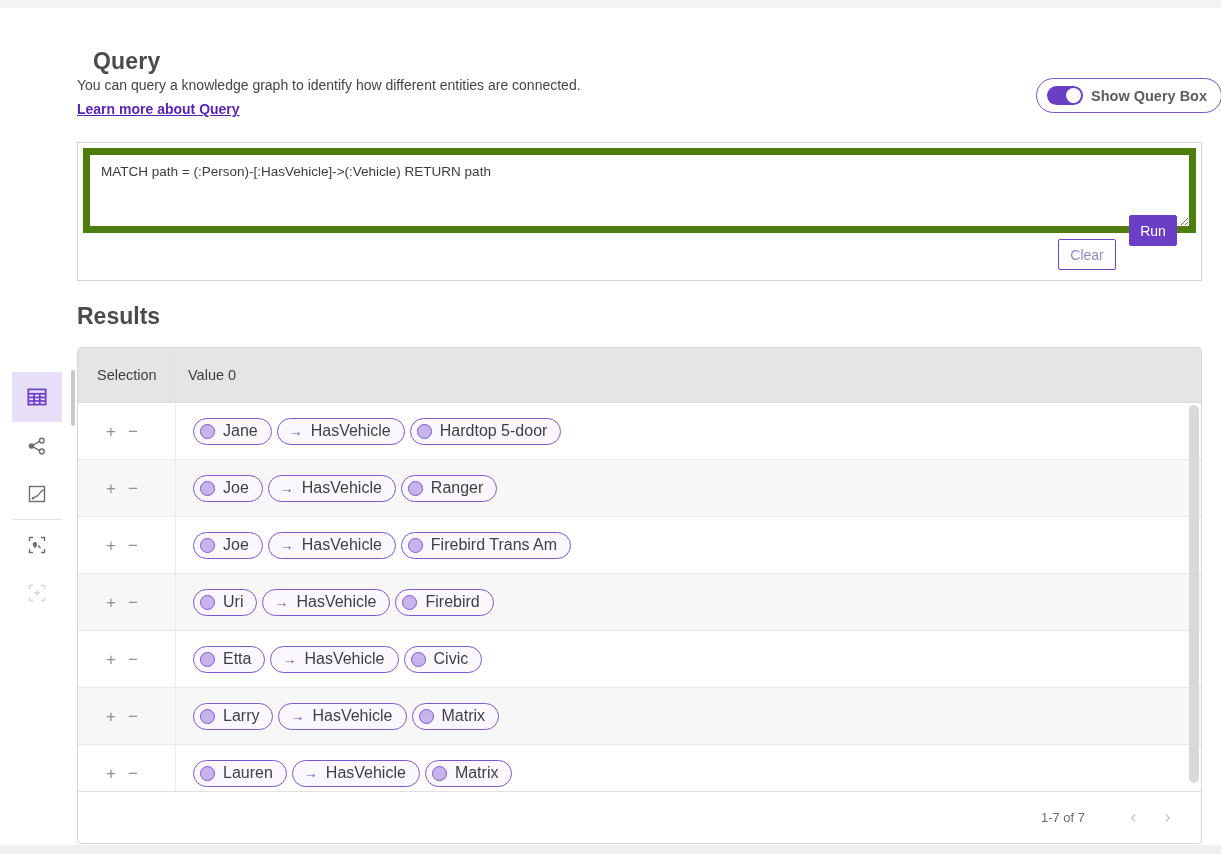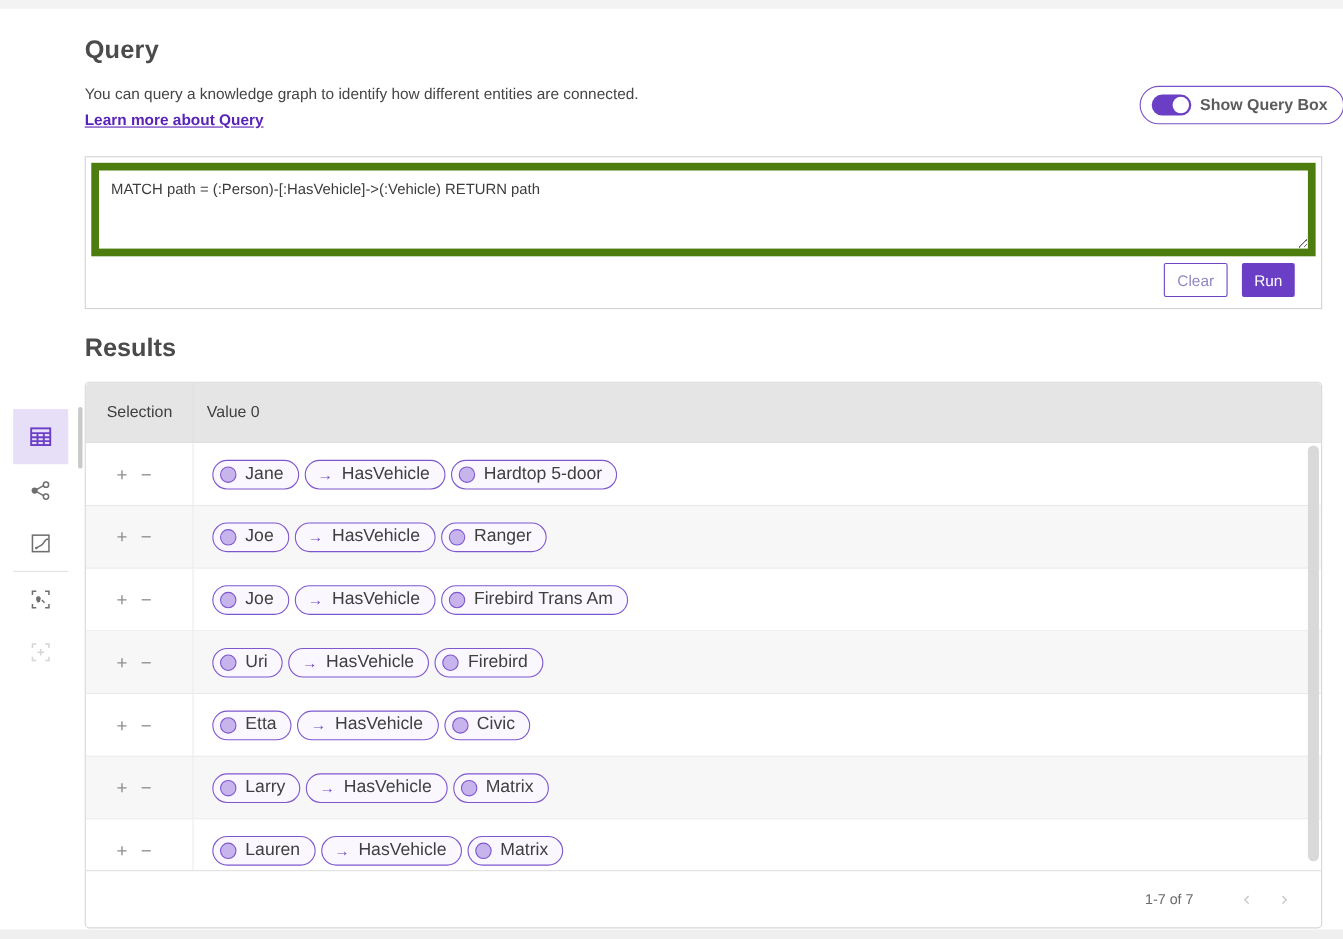--- a/index.html
+++ b/index.html
@@ -5,21 +5,21 @@
   * { box-sizing: border-box; }
   html,body { margin:0; padding:0; }
   body {
     width:1221px; height:854px; position:relative; overflow:hidden;
     background:#ffffff; font-family:"Liberation Sans", sans-serif; color:#454545;
   }
   .top-strip { position:absolute; top:0; left:0; width:100%; height:8px; background:#f3f3f3; }
   .bottom-strip { position:absolute; top:845px; left:0; width:100%; height:9px; background:#efefef; }
 
   
-  .page-title { position:absolute; left:77px; top:32px; margin:0; font-size:23px; font-weight:700; color:#4b4b4b; letter-spacing:.2px; }
+  .page-title { position:absolute; left:77px; top:32px; margin:16px; font-size:23px; font-weight:700; color:#4b4b4b; letter-spacing:.2px; }
   .page-desc  { position:absolute; left:77px; top:77px; margin:0; font-size:14px; color:#454545; }
   .learn-link { position:absolute; left:77px; top:101px; font-size:14px; font-weight:700; color:#5a23b8; text-decoration:underline; cursor:pointer; }
 
   .toggle-wrap {
     position:absolute; top:78px; left:1036px; height:35px;
     border:1px solid #7a52c5; border-radius:18px; background:#fff;
     display:flex; align-items:center; gap:8px; padding:0 14px 0 10px; cursor:pointer;font-weight:bold;
   }
   .switch { position:relative; width:36px; height:19px; background:#6b3ec6; border-radius:10px; flex:0 0 auto; }
   .switch .knob { position:absolute; top:2px; right:2px; width:15px; height:15px; background:#fff; border-radius:50%; }
@@ -27,21 +27,21 @@
 
   
   .query-panel { position:absolute; left:77px; top:142px; width:1125px; height:139px; border:1px solid #d3d3d3; background:#fff; }
   .query-input {
     position:absolute; left:5px; top:5px; width:calc(100% - 10px); height:85px;
     border:7px solid #4d7c0f; padding:9px 11px; font-family:"Liberation Sans", sans-serif;
     font-size:13.5px; color:#3c3c3c; resize:both; outline:none; background:#fff;
   }
   .query-buttons { position:absolute; right:24px; bottom:10px; display:flex; gap:13px; }
   .btn { font-family:"Liberation Sans", sans-serif; font-size:14px; height:31px; border-radius:2px; cursor:pointer; }
-  .btn-clear { width:58px; background:#fff; border:1px solid #6e44c4; color:#9089c2; }
+  .btn-clear { width:58px; background:#fff; border:1px solid #6e44c4; color:#9089c2;margin-top:24px; }
   .btn-run   { width:48px; background:#6b3ec6; border:1px solid #6b3ec6; color:#fff; }
 
   
   .results-title { position:absolute; left:77px; top:303px; margin:0; font-size:23px; font-weight:700; color:#4b4b4b; }
 
   .results-table { position:absolute; left:77px; top:347px; width:1125px; height:497px; border:1px solid #d6d6d6; border-radius:4px; background:#fff; }
   .thead { display:flex; height:55px; background:#e5e5e5; border-bottom:1px solid #d9d9d9; border-radius:4px 4px 0 0; }
   .th-selection { width:98px; display:flex; align-items:center; padding-left:19px; font-size:14.5px; color:#3f3f3f; border-right:1px solid #e0e0e0; }
   .th-value { flex:1; display:flex; align-items:center; padding-left:12px; font-size:14.5px; color:#3f3f3f; }
 

